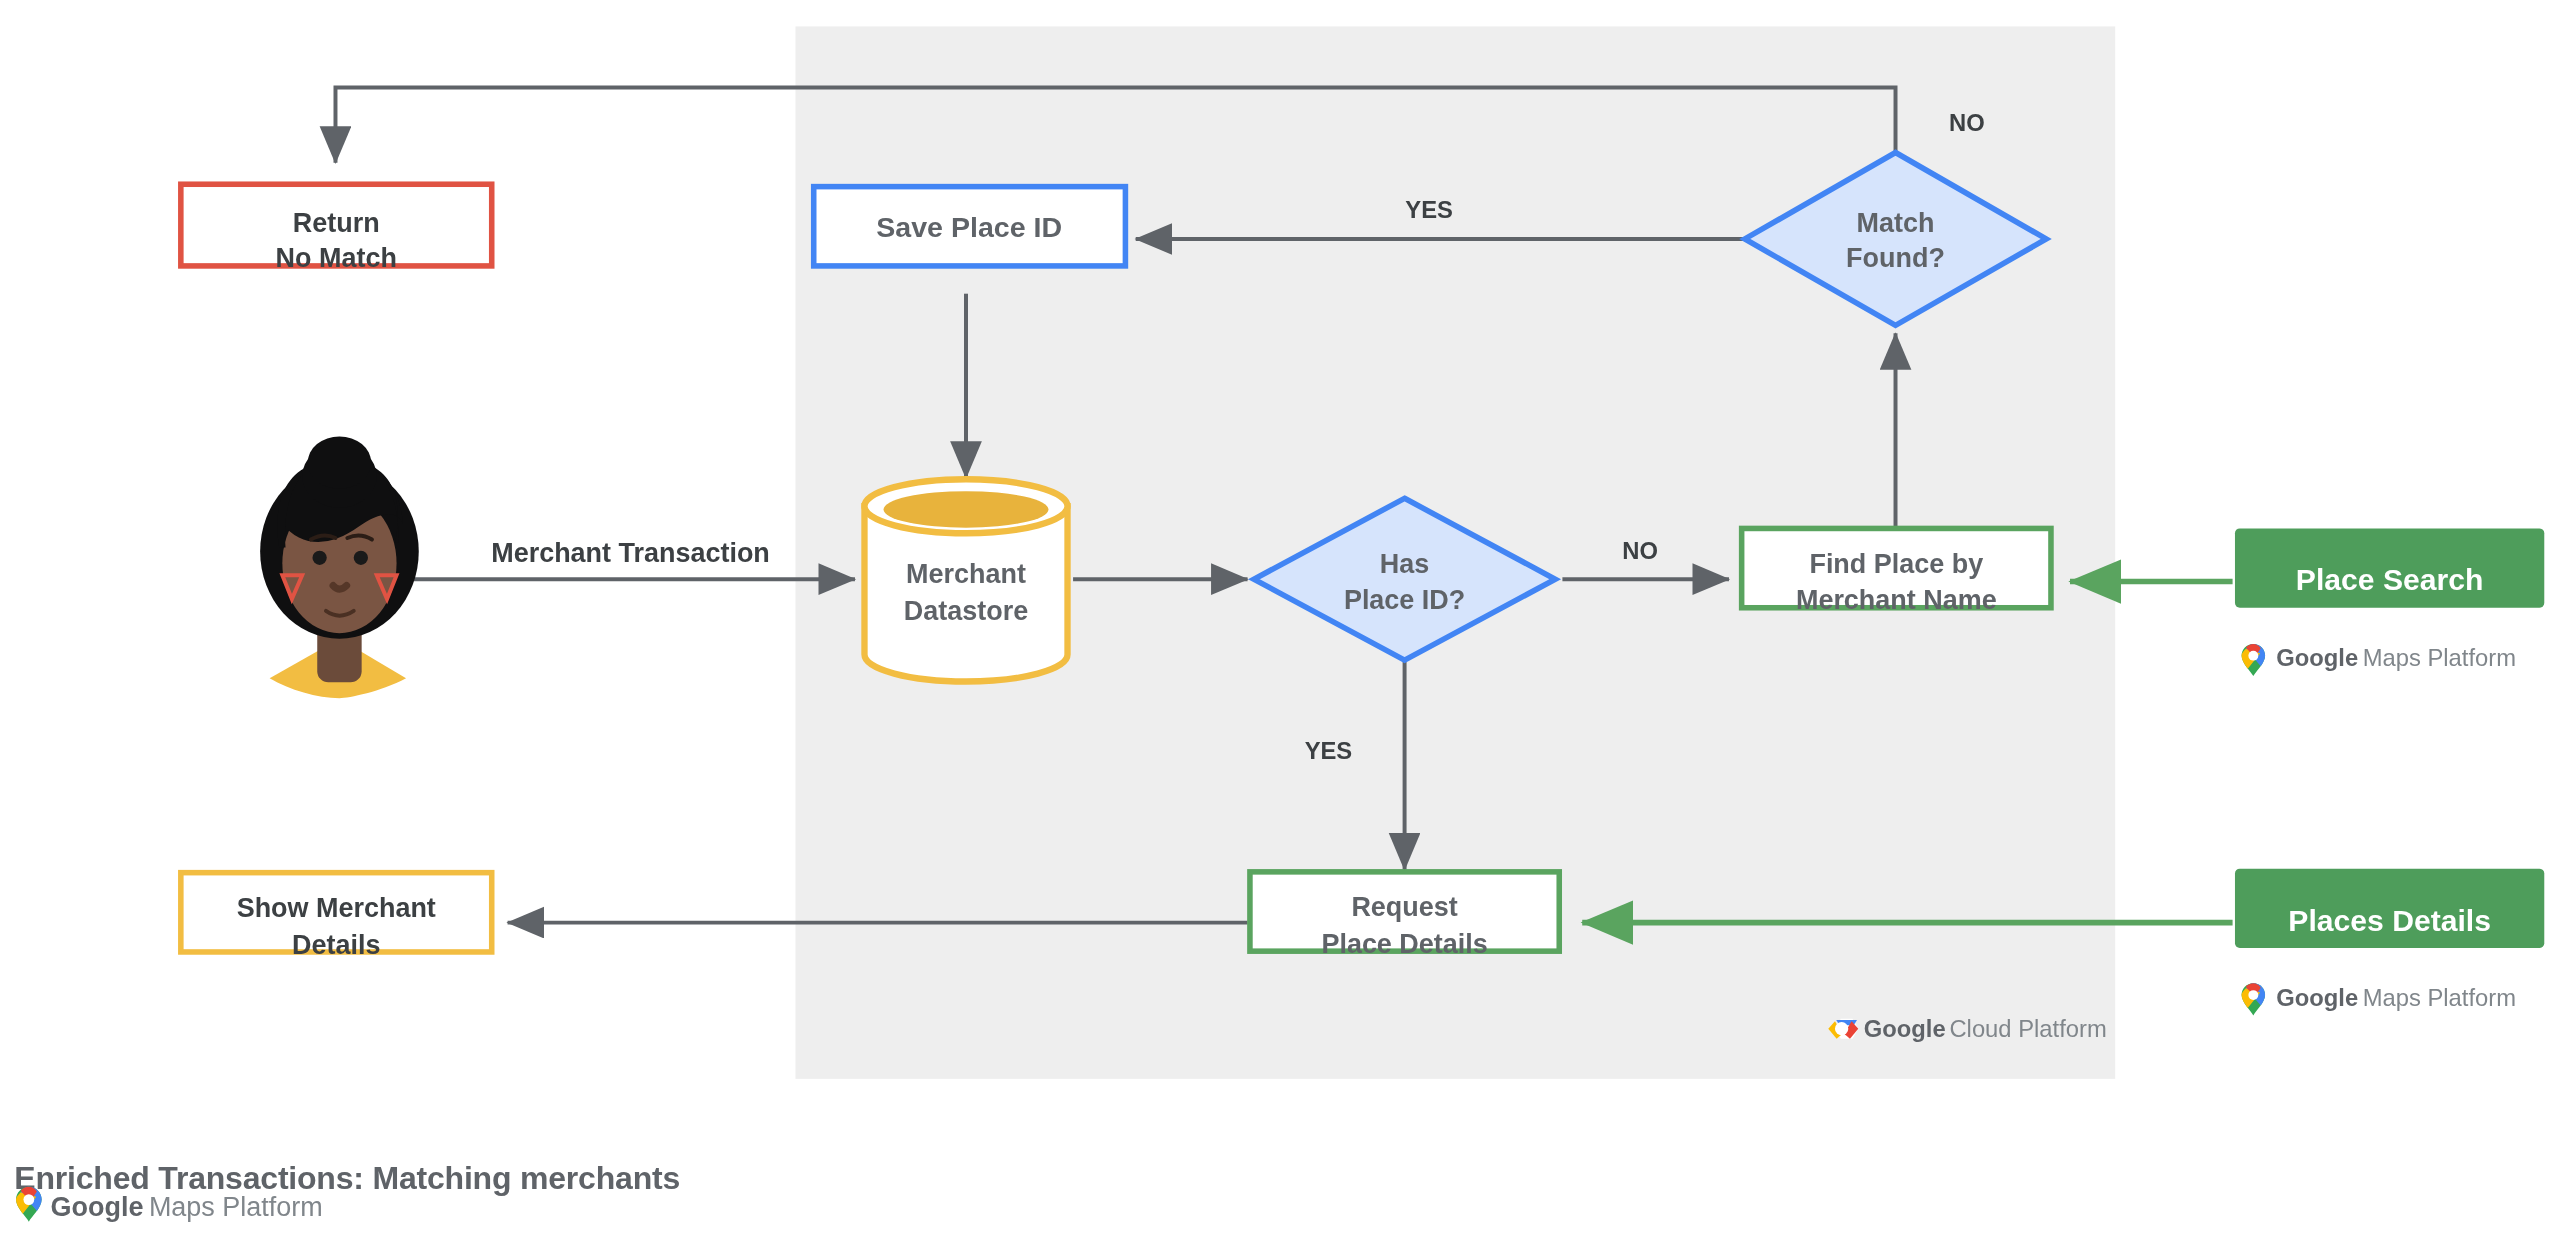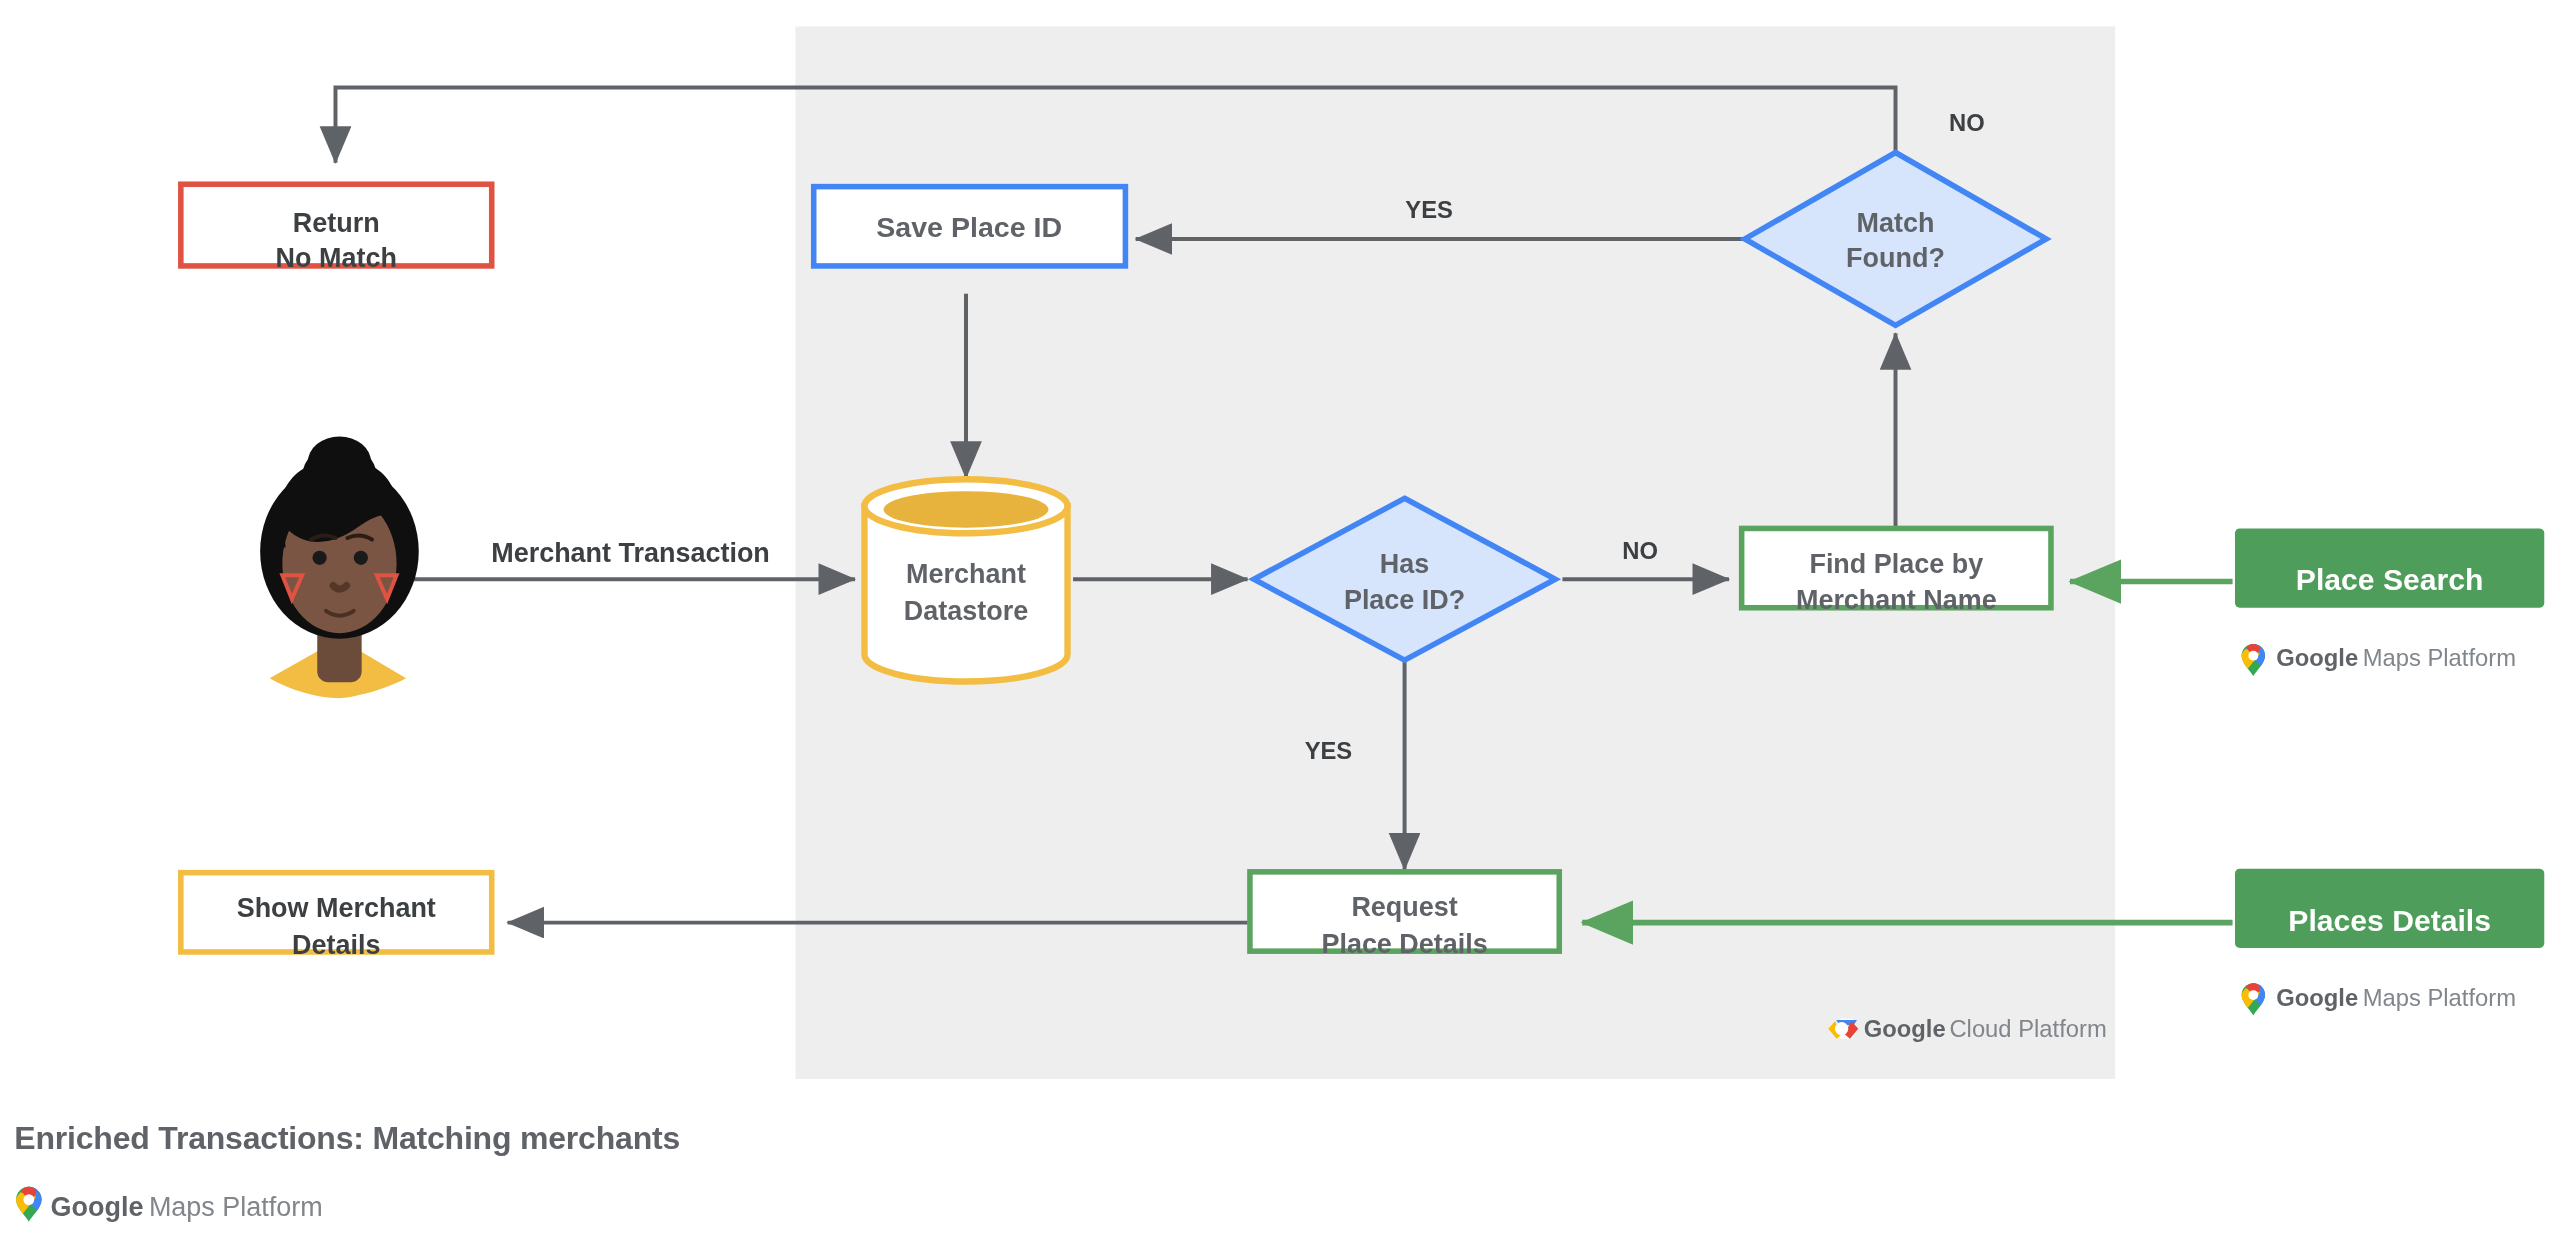--- a/index.html
+++ b/index.html
@@ -212,21 +212,21 @@
     <path d="M420,738 q8,9 17,0" fill="none" stroke="#553728" stroke-width="9" stroke-linecap="round"></path>
 
     <path d="M411,770 q17,12 35,0" fill="none" stroke="#4a3023" stroke-width="5" stroke-linecap="round"></path>
 
     <path d="M356,725 L381,725 L368,755 z" fill="none" stroke="#e05343" stroke-width="5"></path>
     <path d="M475,725 L500,725 L488,755 z" fill="none" stroke="#e05343" stroke-width="5"></path>
   </g>
 
 </svg>
 
-<div style="position:absolute;left:14.3px;top:1120px;">
+<div style="position:absolute;left:14.3px;top:1160px;">
   <div style="font-size:32px;font-weight:bold;color:#5f6368;letter-spacing:-0.2px;">Enriched Transactions: Matching merchants</div>
 </div>
 
 <svg style="position:absolute;left:14.3px;top:1182px;width:365px;height:56px;" viewBox="0 0 460 70">
   <g transform="translate(0,4) scale(0.85)">
     <path d="M22,2 C33,2 41,11 41,21 C41,33 26,46 22,54 C18,46 3,33 3,21 C3,11 11,2 22,2 z" fill="#34a853"></path>
     <path d="M22,2 C33,2 41,11 41,21 C41,26 38,32 34,38 L10,10 C14,5 17,2 22,2 z" fill="#4285f4"></path>
     <path d="M10,10 C6,14 3,17 3,21 C3,28 8,35 13,42 L33,17 z" fill="#fbbc04"></path>
     <path d="M22,2 C17,2 13,4 10,8 L24,24 L34,9 C31,5 27,2 22,2 z" fill="#ea4335"></path>
     <circle cx="22" cy="21" r="8" fill="#ffffff"></circle>

